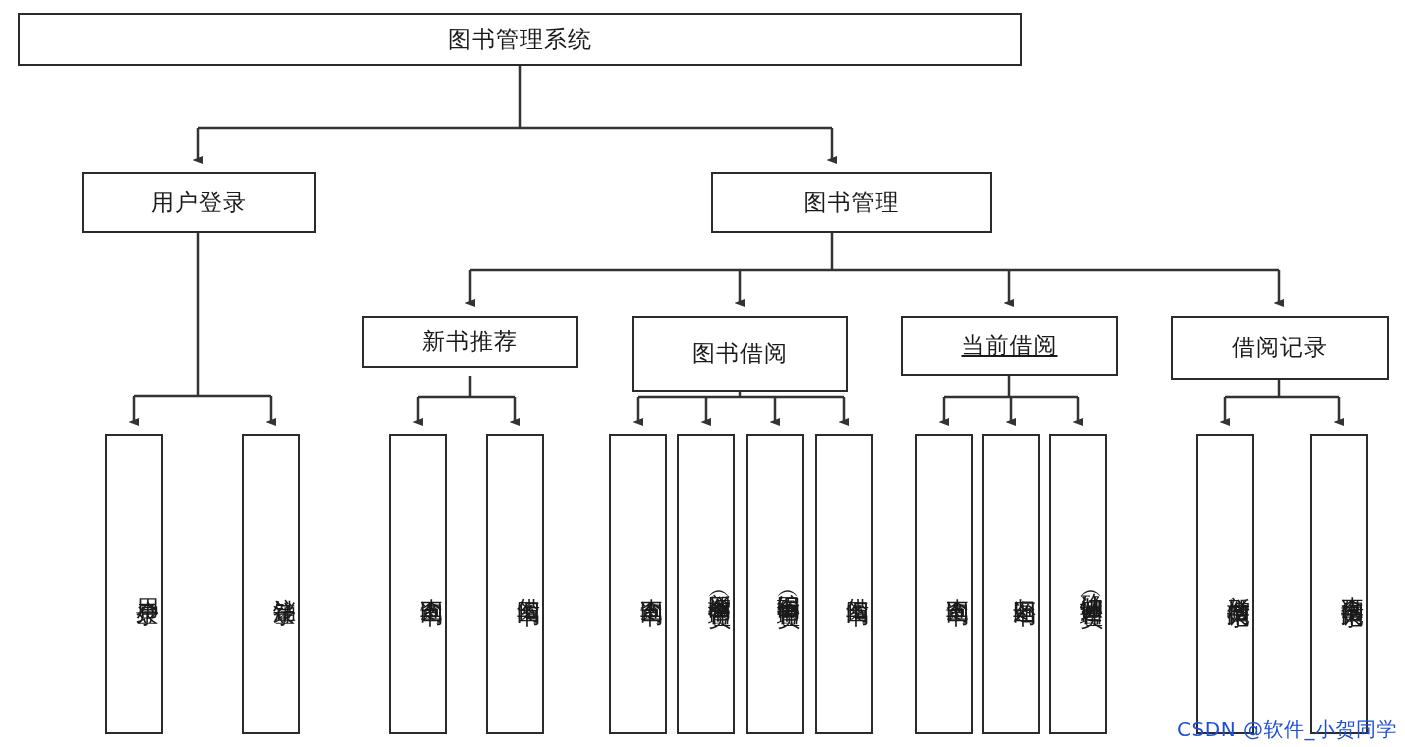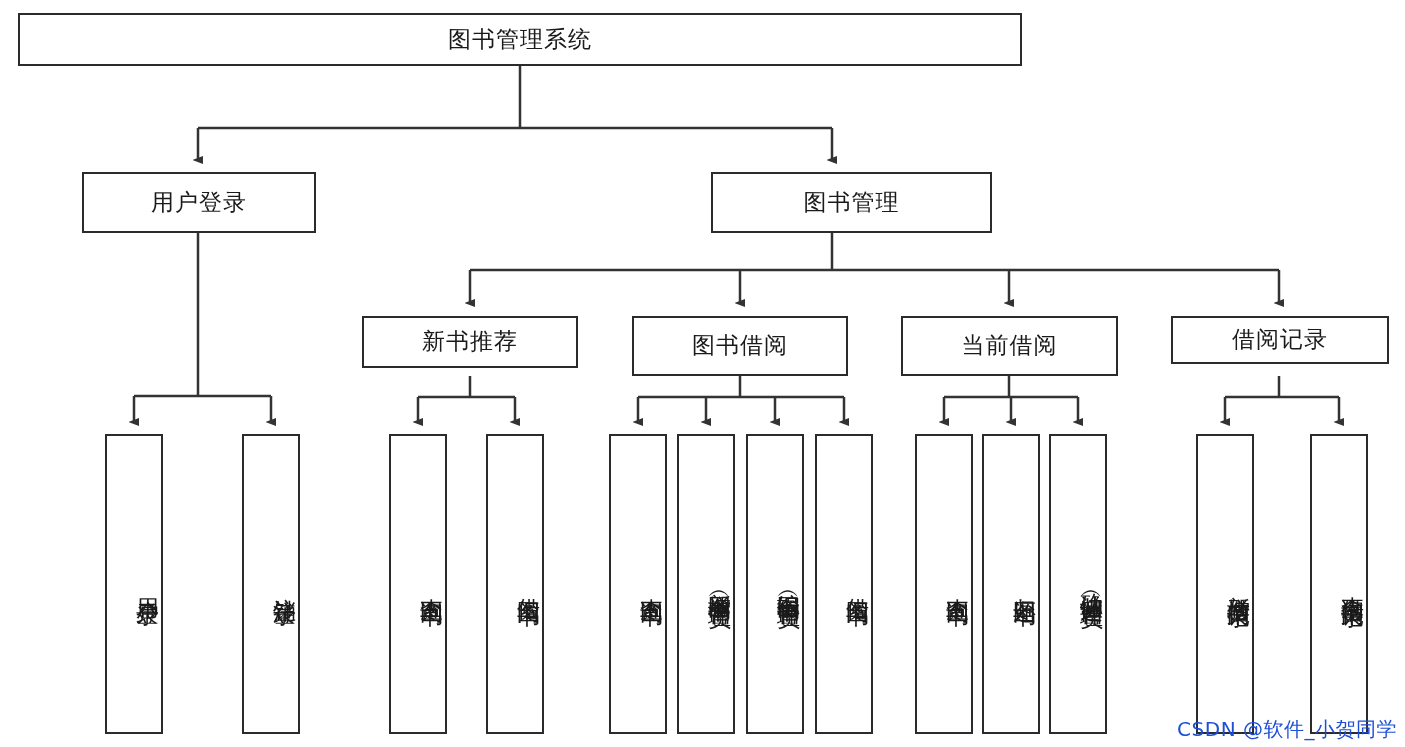--- a/index.html
+++ b/index.html
@@ -132,27 +132,27 @@
   <div class="node horizontal" style="left:82px; top:172px; width:234px; height:61px;">
     <span class="label">用户登录</span>
   </div>
   <div class="node horizontal" style="left:711px; top:172px; width:281px; height:61px;">
     <span class="label">图书管理</span>
   </div>
 
   <div class="node horizontal" style="left:362px; top:316px; width:216px; height:52px;">
     <span class="label">新书推荐</span>
   </div>
-  <div class="node horizontal" style="left:632px; top:316px; width:216px; height:60px;">
+  <div class="node horizontal" style="left:632px; top:316px; width:216px; height:76px;">
     <span class="label">图书借阅</span>
   </div>
-  <div class="node horizontal" style="left:901px; top:316px; width:217px; height:60px;">
+  <div class="node horizontal" style="left:901px; top:316px; width:217px; height:60px;text-decoration:underline;">
     <span class="label">当前借阅</span>
   </div>
-  <div class="node horizontal" style="left:1171px; top:316px; width:218px; height:48px;">
+  <div class="node horizontal" style="left:1171px; top:316px; width:218px; height:64px;">
     <span class="label">借阅记录</span>
   </div>
 
   <div class="node vertical" style="left:105px; top:434px; width:58px; height:300px;">
     <span class="label">用户登录</span>
   </div>
   <div class="node vertical" style="left:242px; top:434px; width:58px; height:300px;">
     <span class="label">注销登录</span>
   </div>
 

